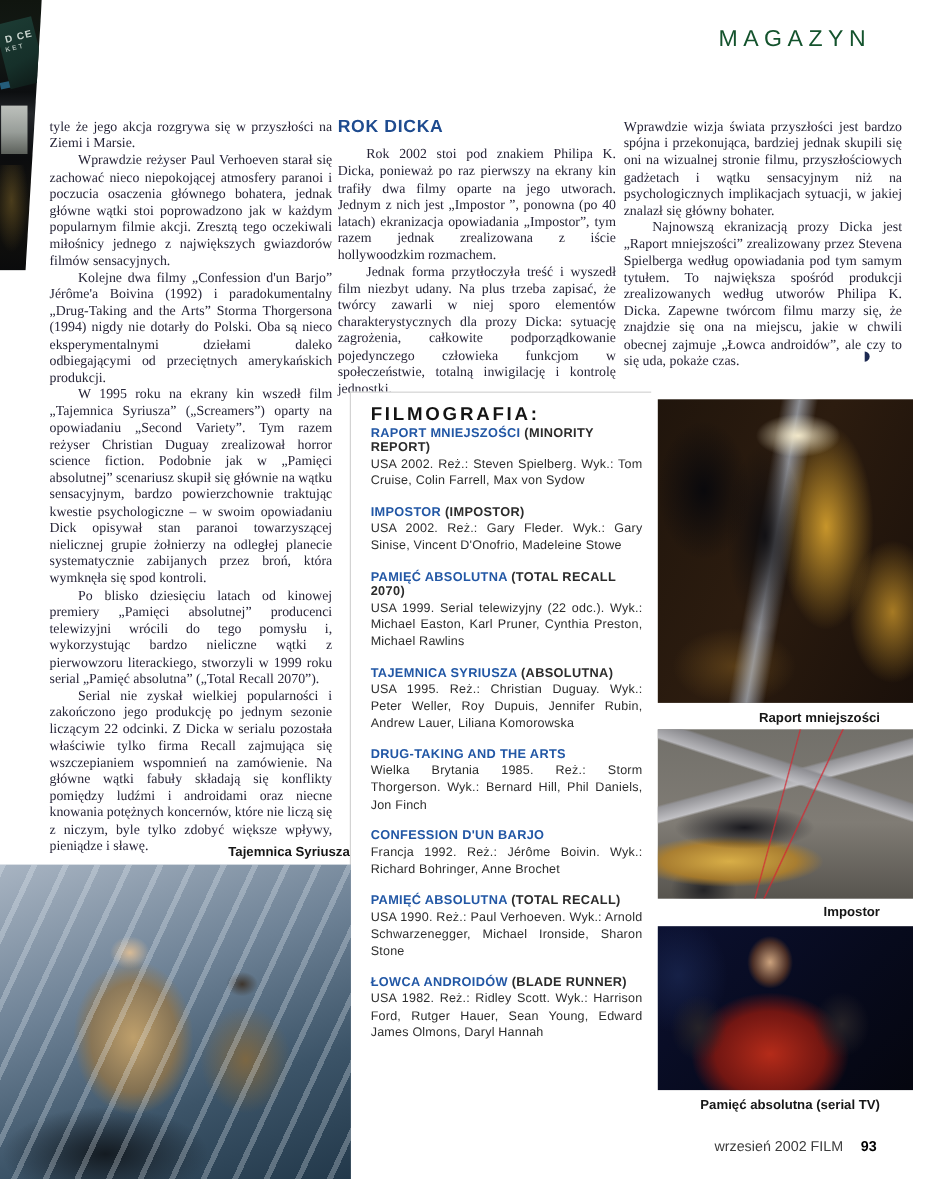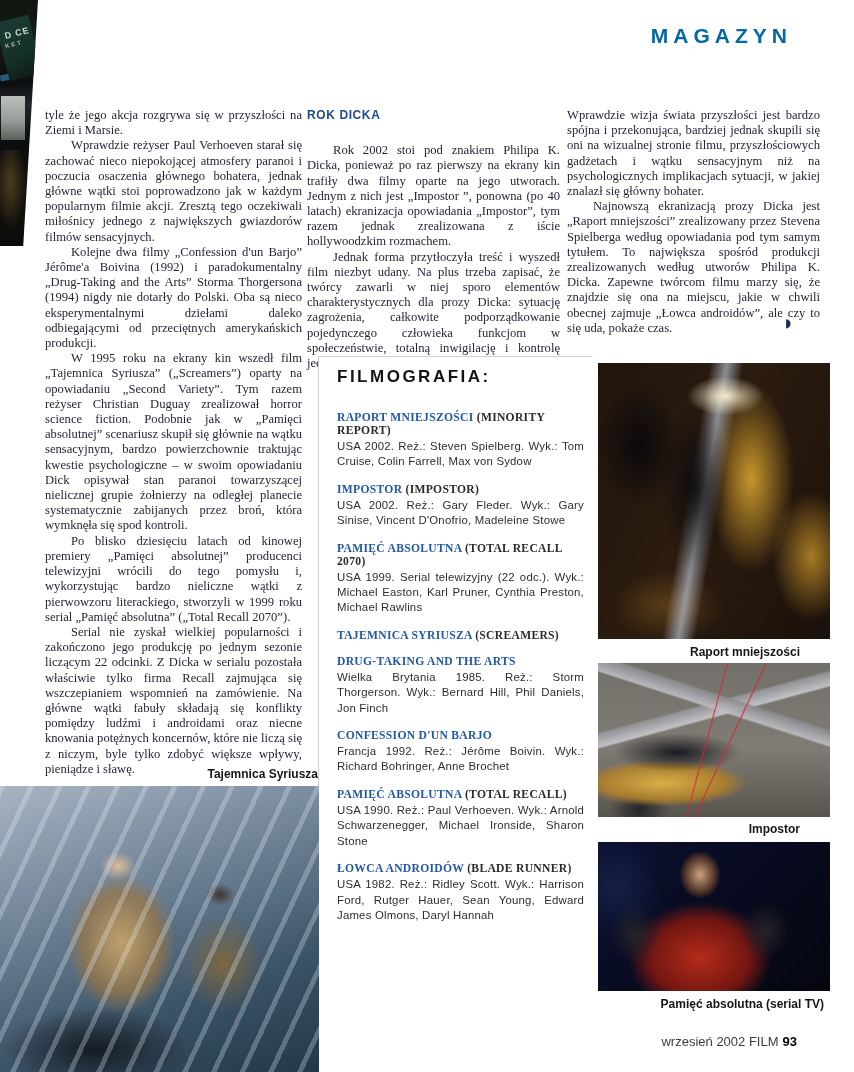--- a/index.html
+++ b/index.html
@@ -17,41 +17,41 @@
   .edge-sign .l1 { font-size:9px; margin:10px 0 2px 6px; letter-spacing:1px; }
   .edge-sign .l2 { font-size:6px; margin-left:4px; letter-spacing:2px; opacity:.8; }
   .edge-blue { position:absolute; left:0; top:72px; width:34px; height:6px; background:#2a6f93; transform:rotate(-12deg); opacity:.8; }
   .edge-bldg { position:absolute; left:1px; top:96px; width:24px; height:44px;
     background:linear-gradient(180deg,#d8dcd6 0%,#aeb4ae 55%,#6a6f68 100%); opacity:.85; }
   .edge-warm { position:absolute; left:0; top:150px; width:26px; height:80px;
     background:radial-gradient(ellipse at 40% 40%, rgba(120,96,40,.55), rgba(0,0,0,0) 70%); }
 
   
   .magazine-label { position:absolute; top:24px; right:62px; font-family:"Liberation Sans",sans-serif;
-    font-weight:bold; font-size:21px; letter-spacing:5px; color:#0369a1; }
+    font-weight:normal; font-size:21px; letter-spacing:5px; color:#14532d; }
 
   
   .col { position:absolute; top:108px; font-size:12.6px; line-height:15.2px; color:#272538; text-align:justify; }
   .col p { text-indent:26px; }
   .col p.noindent { text-indent:0; }
   .col-1 { left:45px; width:257px; }
   .col-2 { left:307px; width:253px; }
   .col-3 { left:567px; width:253px; }
-  .col-heading { font-family:"Liberation Sans",sans-serif; font-weight:bold; font-size:12px;
-    letter-spacing:.6px; color:#1e4b8f; margin-bottom:20px; text-align:left; }
+  .col-heading { font-family:"Liberation Sans",sans-serif; font-weight:bold; font-size:16px;
+    letter-spacing:.6px; color:#1e4b8f; margin-bottom:10px; text-align:left; }
   .end-mark { position:absolute; left:785px; top:316px; font-size:12px; color:#1d2a52;
     font-family:"DejaVu Sans",sans-serif; }
 
   
   .filmografia { position:absolute; left:318px; top:356px; width:274px; height:634px;
     background:#fff; border-left:1px solid #cfcfcf; border-top:1px solid #cfcfcf; padding:10px 8px 0 18px;
     font-family:"Liberation Sans",sans-serif; }
-  .filmografia-title { font-weight:bold; font-size:17px; letter-spacing:2.5px; color:#141414; margin-bottom:24px; }
+  .filmografia-title { font-weight:bold; font-size:17px; letter-spacing:2.5px; color:#141414; margin-bottom:0; }
   .film-entry { margin-bottom:13px; }
-  .film-title-line { font-size:11.6px; font-weight:bold; letter-spacing:.3px; margin-bottom:2px;font-family:Liberation Serif, serif; }
+  .film-title-line { font-size:11.6px; font-weight:bold; letter-spacing:.3px; margin-bottom:2px; }
   .film-title-pl { color:#2257a5; }
   .film-title-en { color:#2b2b2b; }
   .film-details { font-size:11.4px; line-height:15.4px; color:#2d2d2d; letter-spacing:.2px; text-align:justify; }
 
   
   .photo { position:absolute; overflow:hidden; }
   .caption { position:absolute; font-family:"Liberation Sans",sans-serif; font-weight:bold;
     font-size:12px; color:#161616; text-align:right; }
 
   .photo-minority { left:598px; top:363px; width:232px; height:276px;
@@ -79,37 +79,37 @@
   .caption-impostor { left:600px; top:822px; width:200px; }
 
   .photo-recall-tv { left:598px; top:842px; width:232px; height:149px;
     background:
       radial-gradient(ellipse 26px 30px at 44% 22%, rgba(214,170,130,.95), rgba(120,70,40,.6) 60%, rgba(0,0,0,0) 80%),
       radial-gradient(ellipse 34px 40px at 16% 62%, rgba(40,36,40,.95), rgba(0,0,0,0) 75%),
       radial-gradient(ellipse 34px 40px at 72% 60%, rgba(40,36,40,.95), rgba(0,0,0,0) 75%),
       radial-gradient(ellipse 90px 70px at 44% 78%, rgba(190,45,25,.95), rgba(140,25,15,.8) 55%, rgba(0,0,0,0) 80%),
       radial-gradient(ellipse 60px 70px at 8% 30%, rgba(30,45,90,.6), rgba(0,0,0,0) 75%),
       linear-gradient(135deg,#0b1030 0%,#070a1c 60%,#05060f 100%); }
-  .caption-recall-tv { left:624px; top:997px; width:200px; }
+  .caption-recall-tv { left:600px; top:997px; width:200px; }
 
   .photo-screamers { left:0; top:786px; width:319px; height:286px;
     background:
       repeating-linear-gradient(115deg, rgba(235,242,248,.28) 0 5px, rgba(0,0,0,0) 5px 26px),
       radial-gradient(ellipse 70px 90px at 38% 55%, rgba(196,162,106,.95), rgba(150,118,70,.75) 55%, rgba(0,0,0,0) 78%),
       radial-gradient(ellipse 24px 20px at 37% 28%, rgba(222,190,150,.95), rgba(0,0,0,0) 75%),
       radial-gradient(ellipse 55px 65px at 70% 62%, rgba(130,104,62,.9), rgba(0,0,0,0) 75%),
       radial-gradient(ellipse 18px 14px at 69% 38%, rgba(60,50,40,.95), rgba(0,0,0,0) 80%),
       radial-gradient(ellipse 120px 55px at 30% 92%, rgba(18,24,30,.95), rgba(0,0,0,0) 78%),
       linear-gradient(160deg,#a8b4c2 0%,#6e8296 38%,#3c5468 70%,#22384a 100%); }
   .caption-screamers { left:150px; top:767px; width:168px; }
 
   
   .footer { position:absolute; top:1034px; right:57px; font-family:"Liberation Sans",sans-serif;
     font-size:13px; color:#3c3c3c; }
-  .footer .page-number { font-weight:bold; color:#000; margin-left:4px; }
+  .footer .page-number { font-weight:bold; color:#000; margin-left:16px; }
 </style>
 </head>
 <body>
 
 <div class="page">
 
   <div class="edge-strip">
     <div class="edge-blue"></div>
     <div class="edge-sign">
       <span class="l1">D CE</span>
@@ -151,21 +151,22 @@
     </div>
     <div class="film-entry">
       <div class="film-title-line"><span class="film-title-pl">IMPOSTOR</span><span class="film-title-en"> (IMPOSTOR)</span></div>
       <div class="film-details">USA 2002. Reż.: Gary Fleder. Wyk.: Gary Sinise, Vincent D'Onofrio, Madeleine Stowe</div>
     </div>
     <div class="film-entry">
       <div class="film-title-line"><span class="film-title-pl">PAMIĘĆ ABSOLUTNA</span><span class="film-title-en"> (TOTAL RECALL 2070)</span></div>
       <div class="film-details">USA 1999. Serial telewizyjny (22 odc.). Wyk.: Michael Easton, Karl Pruner, Cynthia Preston, Michael Rawlins</div>
     </div>
     <div class="film-entry">
-      <div class="film-title-line"><span class="film-title-pl">TAJEMNICA SYRIUSZA</span><span class="film-title-en"> (SCREAMERS)</span></div>
+      <div class="film-title-line"><span class="film-title-pl">TAJEMNICA SYRIUSZA</span><span class="film-title-en"> (ABSOLUTNA)</span></div>
+      <div class="film-details">USA 1995. Reż.: Christian Duguay. Wyk.: Peter Weller, Roy Dupuis, Jennifer Rubin, Andrew Lauer, Liliana Komorowska</div>
     </div>
     <div class="film-entry">
       <div class="film-title-line"><span class="film-title-pl">DRUG-TAKING AND THE ARTS</span><span class="film-title-en"></span></div>
       <div class="film-details">Wielka Brytania 1985. Reż.: Storm Thorgerson. Wyk.: Bernard Hill, Phil Daniels, Jon Finch</div>
     </div>
     <div class="film-entry">
       <div class="film-title-line"><span class="film-title-pl">CONFESSION D'UN BARJO</span><span class="film-title-en"></span></div>
       <div class="film-details">Francja 1992. Reż.: Jérôme Boivin. Wyk.: Richard Bohringer, Anne Brochet</div>
     </div>
     <div class="film-entry">

